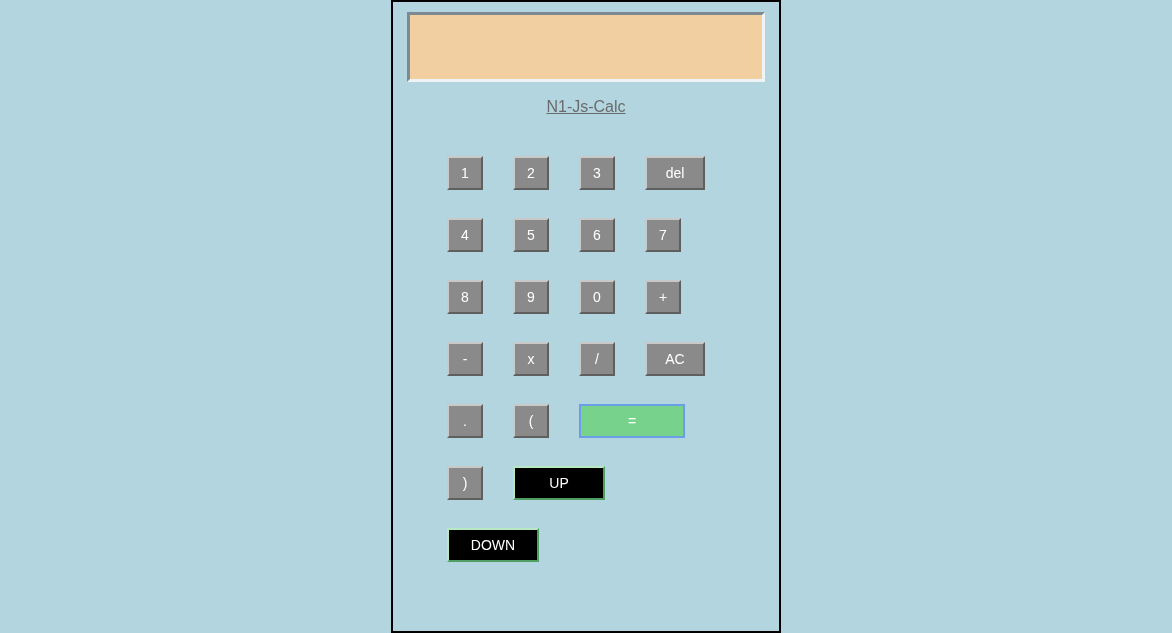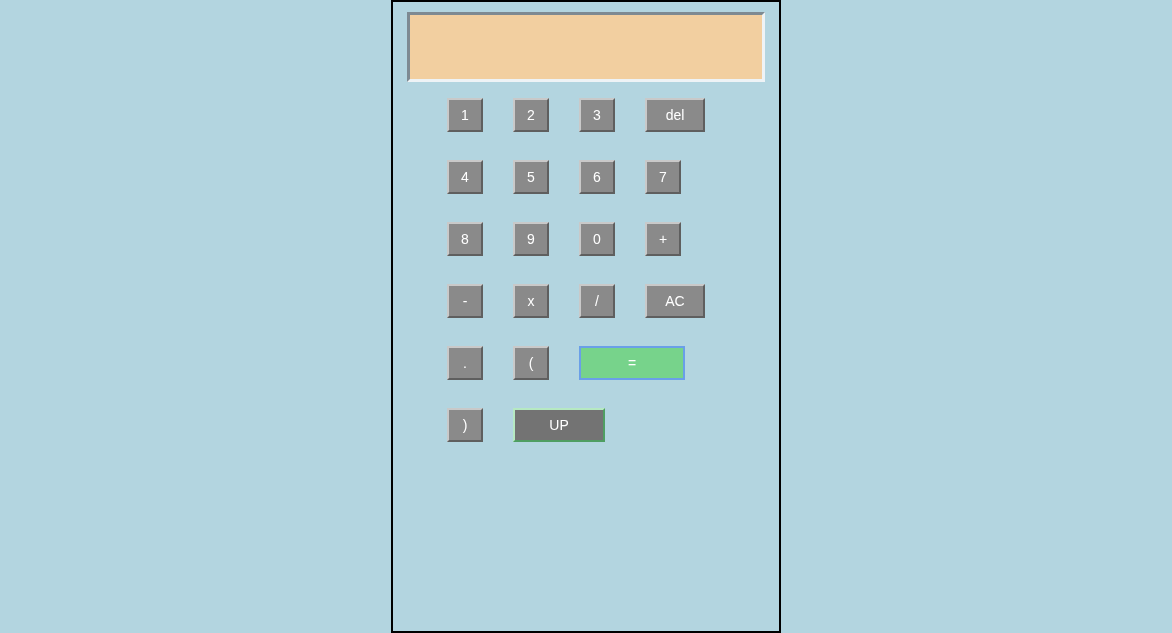--- a/index.html
+++ b/index.html
@@ -57,21 +57,21 @@
       justify-content: center;
       border-top: 2px solid #c9c9c9;
       border-left: 2px solid #c9c9c9;
       border-right: 2px solid #5f5f5f;
       border-bottom: 2px solid #5f5f5f;
       cursor: pointer;
       user-select: none;
     }
     .btn.wide { width: 60px; }
     .btn.green {
-      background: #737373;
+      background: #000000;
       border-top: 2px solid #b6e9c2;
       border-left: 2px solid #b6e9c2;
       border-right: 2px solid #4f9e62;
       border-bottom: 2px solid #4f9e62;
     }
     .btn.equals {
       width: 106px;
       height: 34px;
       background: #77d38b;
       border: 2px solid #6a9fe8;
@@ -80,20 +80,23 @@
     .btn.down { width: 92px; }
     .row.down-row { padding-left: 40px; margin-bottom: 0; }
   </style>
 </head>
 <body>
 
 <div class="calc-frame">
 
   <div class="display"></div>
 
+  <div class="title">
+    <a href="#">N1-Js-Calc</a>
+  </div>
 
   <div class="row">
     <div class="btn">1</div>
     <div class="btn">2</div>
     <div class="btn">3</div>
     <div class="btn wide">del</div>
   </div>
 
   <div class="row">
     <div class="btn">4</div>
@@ -120,14 +123,17 @@
     <div class="btn">.</div>
     <div class="btn">(</div>
     <div class="btn equals">=</div>
   </div>
 
   <div class="row">
     <div class="btn">)</div>
     <div class="btn green up">UP</div>
   </div>
 
+  <div class="row down-row">
+    <div class="btn green down">DOWN</div>
+  </div>
 
 </div>
 
 </body></html>

